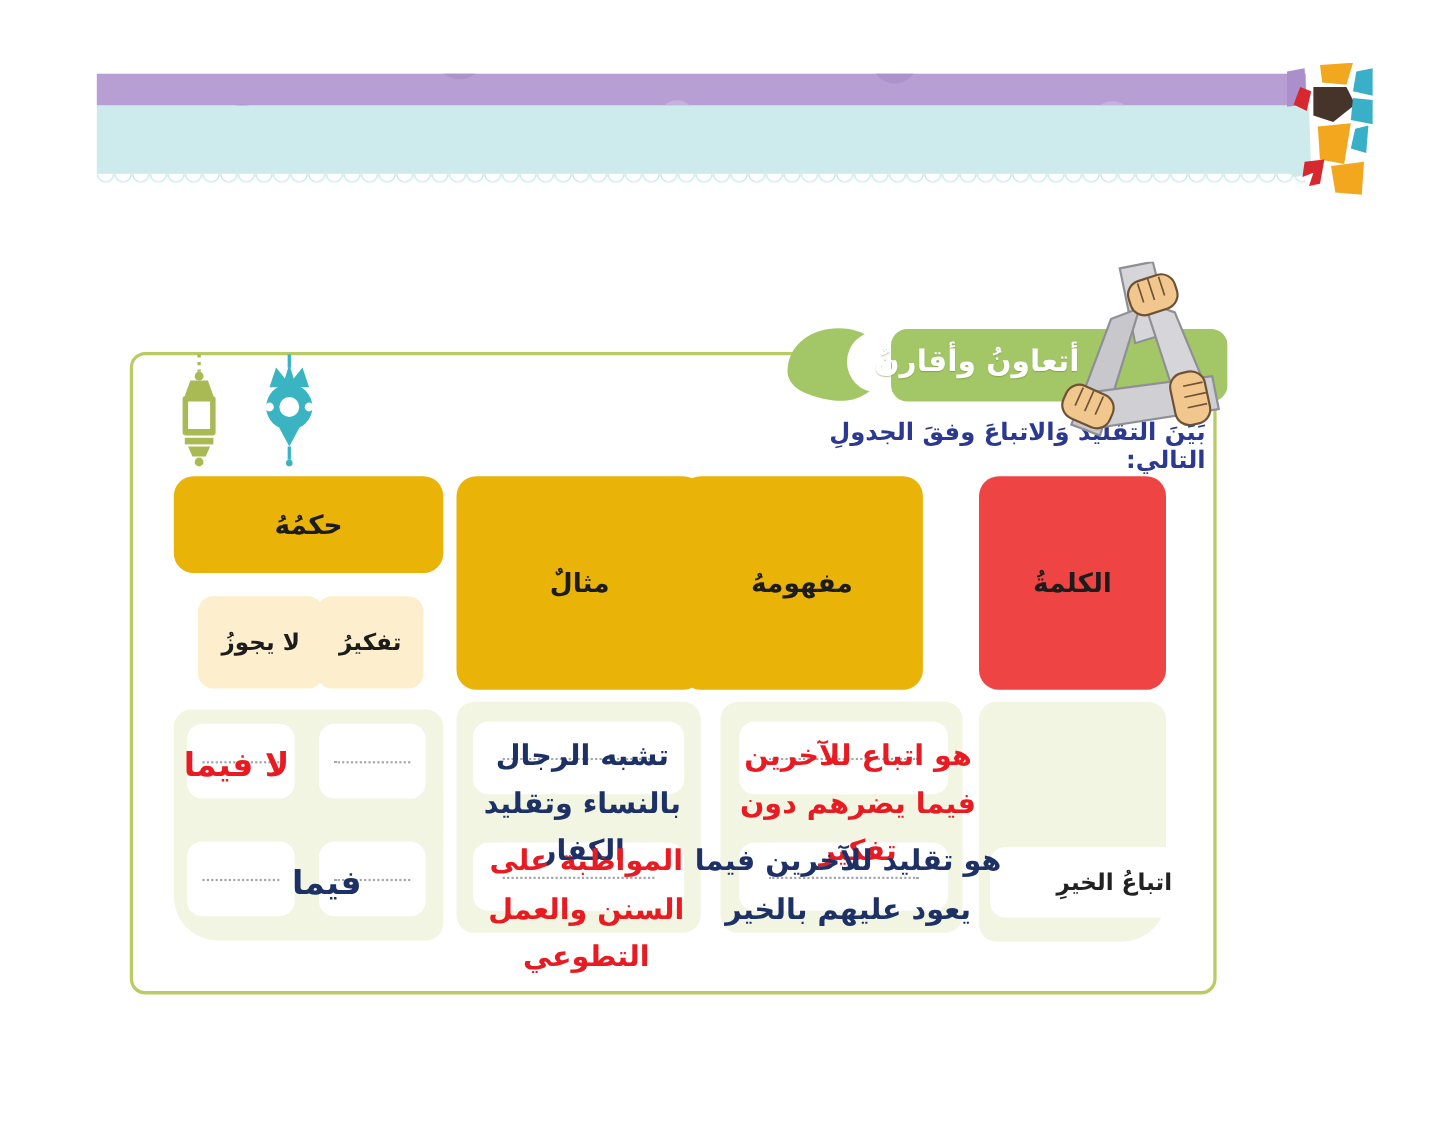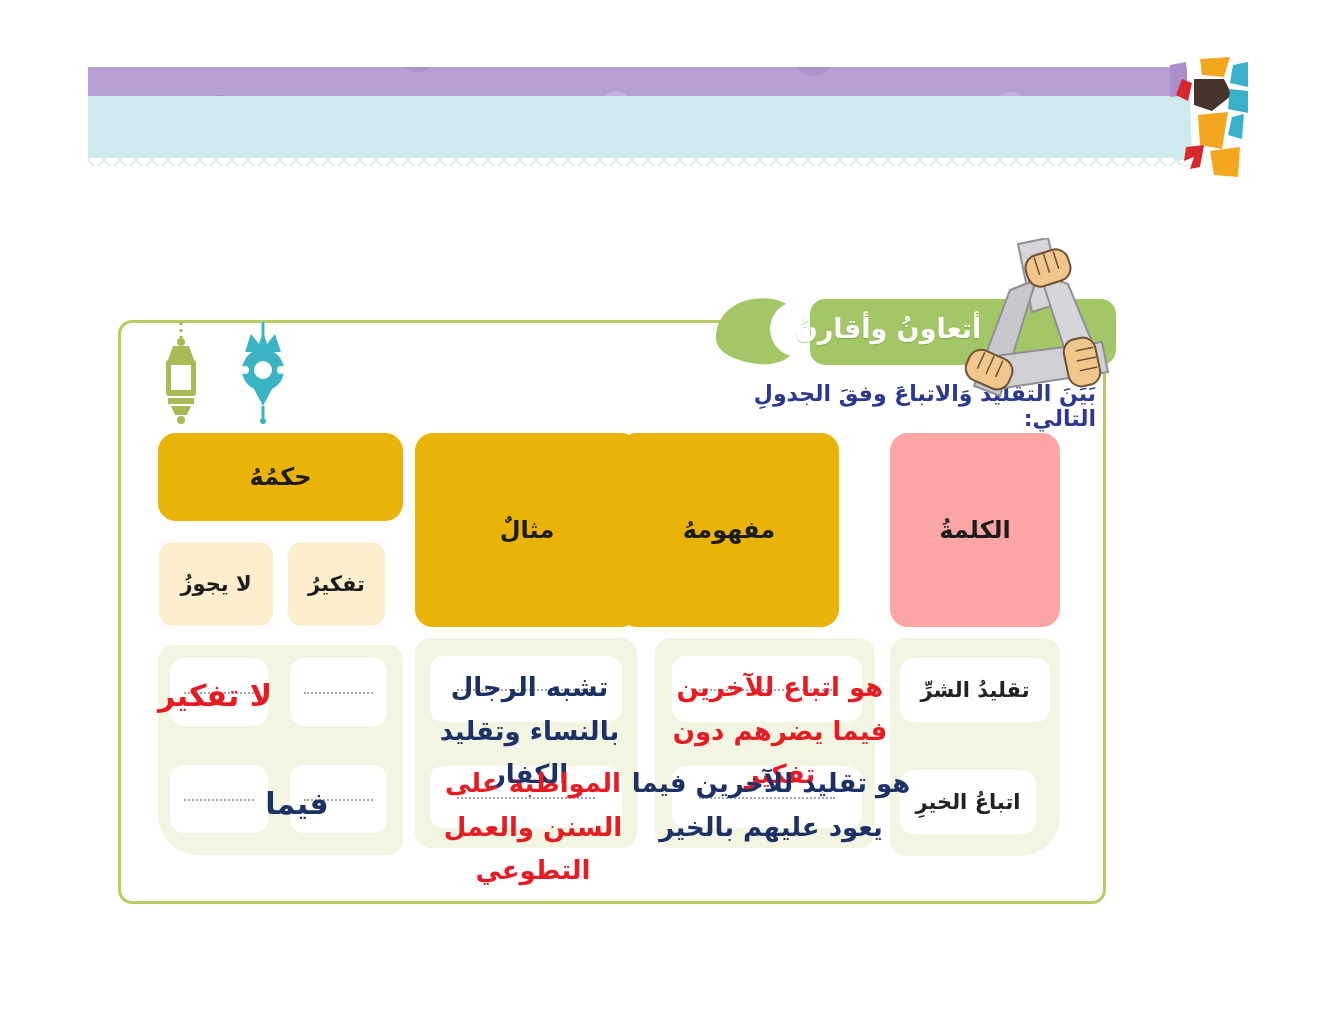--- a/index.html
+++ b/index.html
@@ -24,21 +24,21 @@
   .banner{position:absolute;left:710px;top:291px;width:406px;height:82px;z-index:3;}
   .banner-label{position:absolute;left:60px;top:22px;width:236px;text-align:center;color:#fff;
     font-size:27px;font-weight:bold;direction:rtl;text-shadow:0 1px 1px rgba(90,130,40,.45);}
   .arms{position:absolute;left:952px;top:238px;width:172px;height:180px;z-index:4;}
   
   .instruction{position:absolute;left:694px;top:381px;width:402px;direction:rtl;text-align:right;
     color:#2b3990;font-size:22px;font-weight:bold;z-index:2;}
   
   .hcell{position:absolute;background:#eab308;border-radius:18px;display:flex;align-items:center;
     justify-content:center;color:#1c1c1c;font-size:24px;font-weight:600;direction:rtl;}
-  .hcell.word{background:#fca5a5;}
+  .hcell.word{background:#ef4444;}
   .ocell{position:absolute;background:#fdeecd;border-radius:14px;display:flex;align-items:center;
     justify-content:center;color:#1c1c1c;font-size:21px;font-weight:600;direction:rtl;}
   .dcont{position:absolute;background:#f1f5e2;border-radius:16px;}
   .dcont.word{border-radius:16px 16px 40px 16px;}
   .dcont.ruling{border-radius:16px 16px 16px 40px;}
   .pill{position:absolute;background:#fff;border-radius:14px;display:flex;align-items:center;
     justify-content:center;}
   .pill .wordtxt{color:#222;font-size:21px;font-weight:600;direction:rtl;}
   .dots{display:block;width:72%;border-bottom:2px dotted #a3a7ab;height:1px;}
   
@@ -131,28 +131,25 @@
       <line x1="138" y1="110" x2="138" y2="128" stroke="#6e5236" stroke-width="1.5"></line>
     </g>
   </svg>
 
   <div class="instruction">بَيِّنَ التقليدَ وَالاتباعَ وفقَ الجدولِ التالي:</div>
 
   <div class="hcell word" style="left:890px;top:433px;width:170px;height:194px;">الكلمةُ</div>
   <div class="hcell" style="left:619px;top:433px;width:220px;height:194px;">مفهومهُ</div>
   <div class="hcell" style="left:415px;top:433px;width:224px;height:194px;">مثالٌ</div>
   <div class="hcell" style="left:158px;top:433px;width:245px;height:88px;">حكمُهُ</div>
-  <div class="ocell" style="left:159px;top:542px;width:114px;height:84px;">لا يجوزُ</div>
+  <div class="ocell" style="left:180px;top:542px;width:114px;height:84px;">لا يجوزُ</div>
   <div class="ocell" style="left:288px;top:542px;width:97px;height:84px;">تفكيرُ</div>
 
   <div class="dcont word" style="left:890px;top:638px;width:170px;height:218px;"></div>
-  <div class="pill" style="left:900px;top:658px;width:150px;height:64px;">
-    <span class="wordtxt">تقليدُ الشرِّ</span>
-  </div>
-  <div class="pill" style="left:900px;top:770px;width:136px;height:64px;">
+  <div class="pill" style="left:900px;top:770px;width:150px;height:64px;padding-left:38px;">
     <span class="wordtxt">اتباعُ الخيرِ</span>
   </div>
 
   <div class="dcont" style="left:655px;top:638px;width:220px;height:210px;"></div>
   <div class="pill" style="left:672px;top:656px;width:190px;height:66px;">
       <span class="dots"></span>
     </div>
   <div class="pill" style="left:672px;top:766px;width:190px;height:62px;">
       <span class="dots"></span>
     </div>
@@ -174,18 +171,18 @@
     </div>
   <div class="pill" style="left:170px;top:765px;width:98px;height:68px;">
       <span class="dots"></span>
     </div>
   <div class="pill" style="left:290px;top:765px;width:97px;height:68px;">
       <span class="dots"></span>
     </div>
 
   <div class="ans red md" style="left:660px;top:666px;width:240px;">هو اتباع للآخرين فيما يضرهم دون تفكير</div>
   <div class="ans navy md" style="left:422px;top:666px;width:215px;">تشبه الرجال بالنساء وتقليد الكفار</div>
-  <div class="ans red big" style="left:150px;top:678px;width:130px;">لا تفكير</div>
+  <div class="ans red big" style="left:150px;top:678px;width:130px;">لا فيما</div>
   <div class="ans navy md" style="left:626px;top:762px;width:290px;">هو تقليد للآخرين فيما يعود عليهم بالخير</div>
   <div class="ans red md" style="left:418px;top:762px;width:230px;">المواظبة على السنن والعمل التطوعي</div>
   <div class="ans navy big" style="left:242px;top:786px;width:110px;">فيما</div>
 
 </div>
 
 </body></html>

